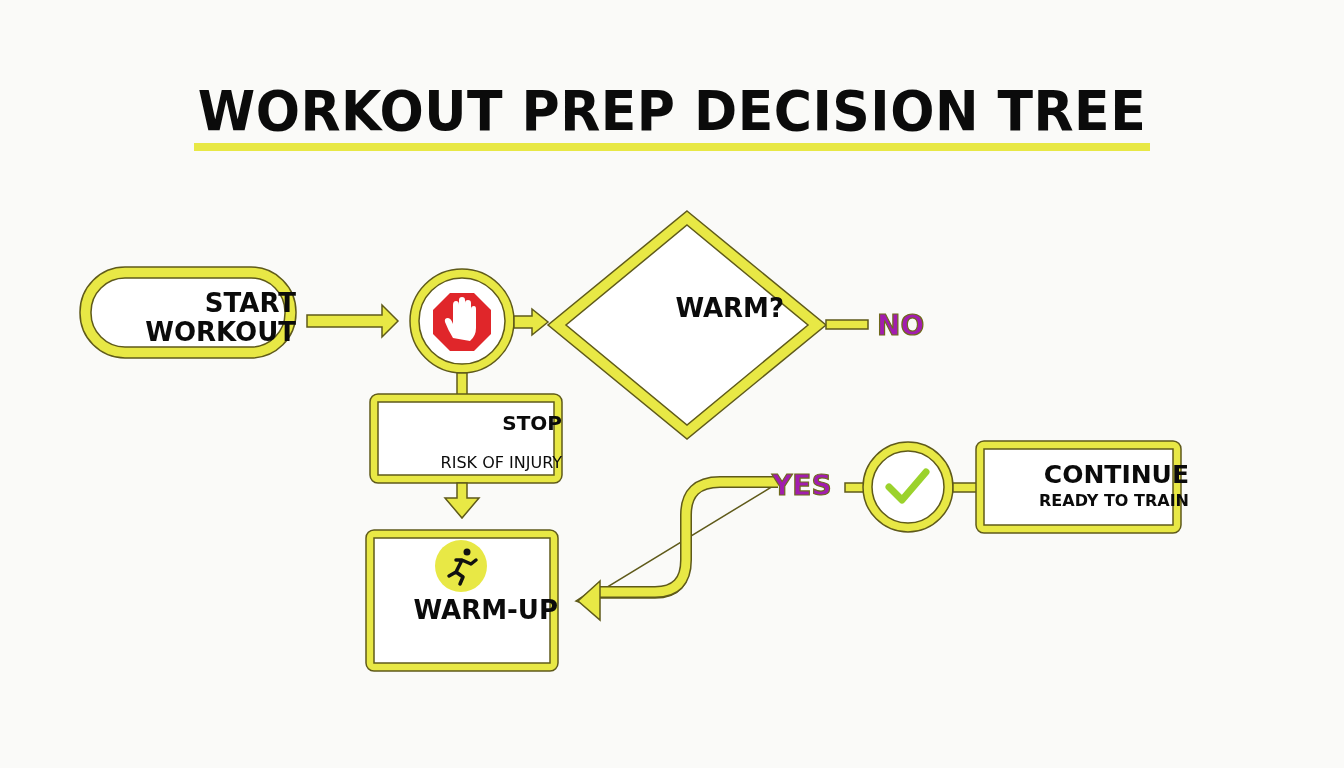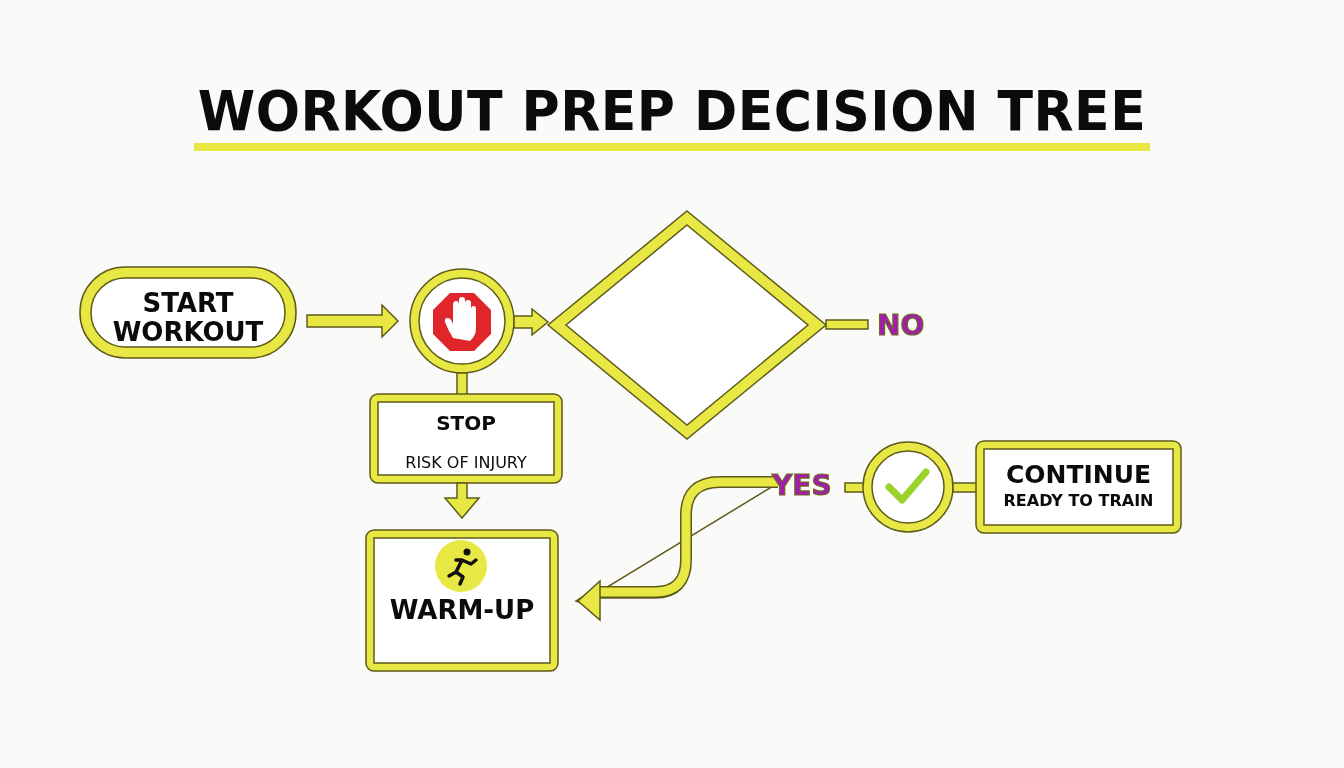--- a/index.html
+++ b/index.html
@@ -1,19 +1,19 @@
 <!DOCTYPE html>
 <html><head>
 <meta charset="utf-8">
 <style>
   html,body{margin:0;padding:0;background:#fafaf8;}
   body{width:1344px;height:768px;position:relative;overflow:hidden;font-family:"DejaVu Sans","Liberation Sans",sans-serif;}
   svg{position:absolute;left:0;top:0;}
   .title{position:absolute;left:0;width:1344px;top:78px;text-align:center;font-weight:bold;font-size:56px;letter-spacing:0.5px;color:#0b0b0b;font-family:"DejaVu Sans",sans-serif;transform:scaleX(0.93);}
-  .lbl{position:absolute;text-align:center;font-weight:bold;color:#0b0b0b;line-height:1.1;}
+  .lbl{position:absolute;text-align:right;font-weight:bold;color:#0b0b0b;line-height:1.1;}
   .big{font-size:26px;}
   .sm{font-size:17px;}
   .yn{position:absolute;font-weight:bold;font-size:28px;color:#a21caf;-webkit-text-stroke:1.2px #6f6a1c;}
 </style>
 </head>
 <body>
 
 <div class="title">WORKOUT PREP DECISION TREE</div>
 
 <svg width="1344" height="768" viewBox="0 0 1344 768">
@@ -76,30 +76,31 @@
 
   <path d="M889 487 L902 500 L926 472" stroke="#9bd22c" stroke-width="7" fill="none" stroke-linecap="round" stroke-linejoin="round"></path>
 </svg>
 
 <div class="lbl big" style="left:80px;top:289px;width:216px;">
   <div>START</div>
   <div>WORKOUT</div>
 </div>
 
 <div class="lbl big" style="left:590px;top:294px;width:194px;">
+  <div>WARM?</div>
 </div>
 
 <div class="yn" style="left:877px;top:309px;">NO</div>
 <div class="yn" style="left:772px;top:469px;">YES</div>
 
 <div class="lbl" style="left:370px;top:412px;width:192px;">
   <div class="big" style="font-size:20px;">STOP</div>
   <div class="sm" style="font-size:16px;font-weight:normal;margin-top:20px;">RISK OF INJURY</div>
 </div>
 
 <div class="lbl big" style="left:366px;top:596px;width:192px;">
   <div>WARM-UP</div>
 </div>
 
-<div class="lbl" style="left:976px;top:461px;width:205px;">
+<div class="lbl" style="left:976px;top:461px;width:205px;padding-left:8px;">
   <div style="font-size:25px;">CONTINUE</div>
   <div style="font-size:16px;margin-top:3px;">READY TO TRAIN</div>
 </div>
 
 </body></html>

